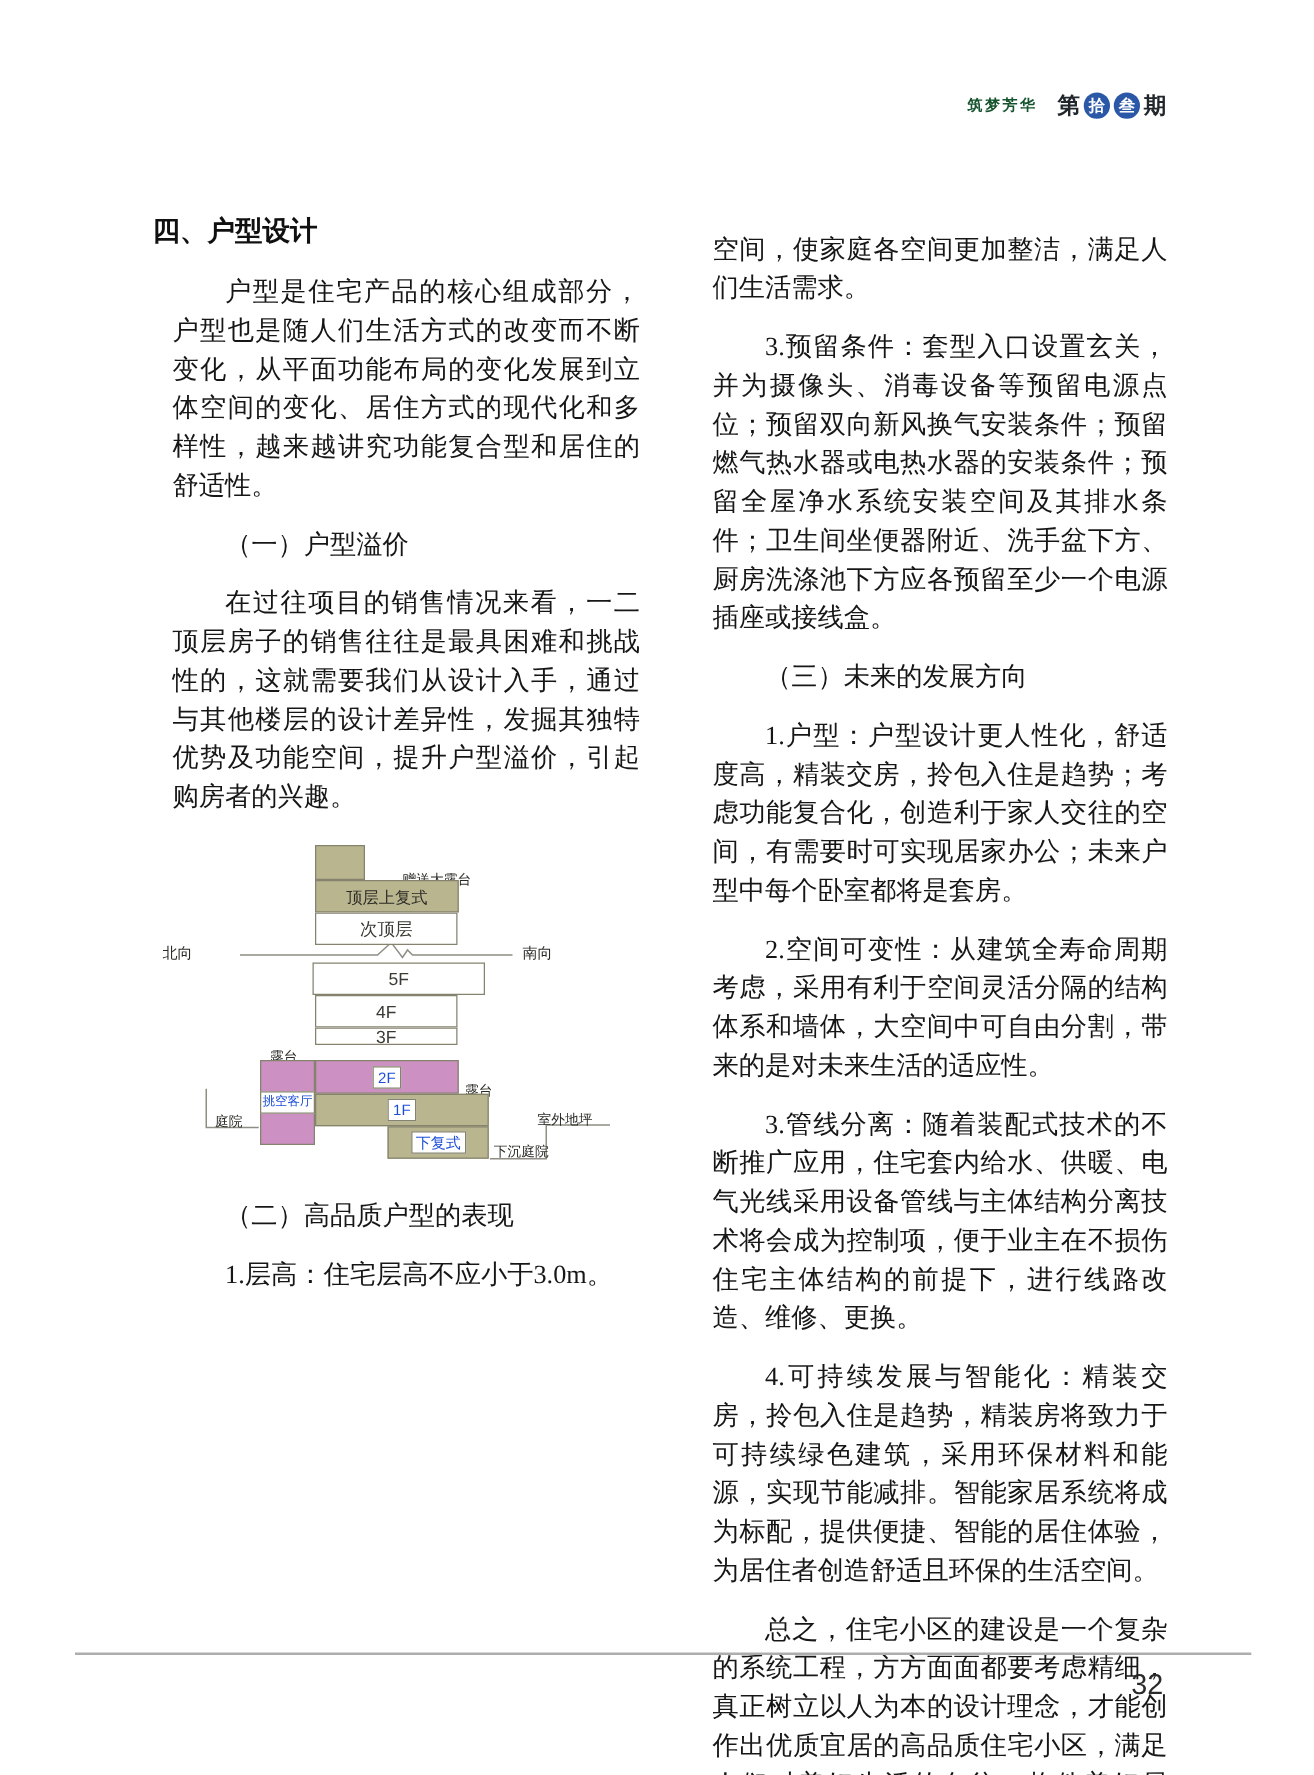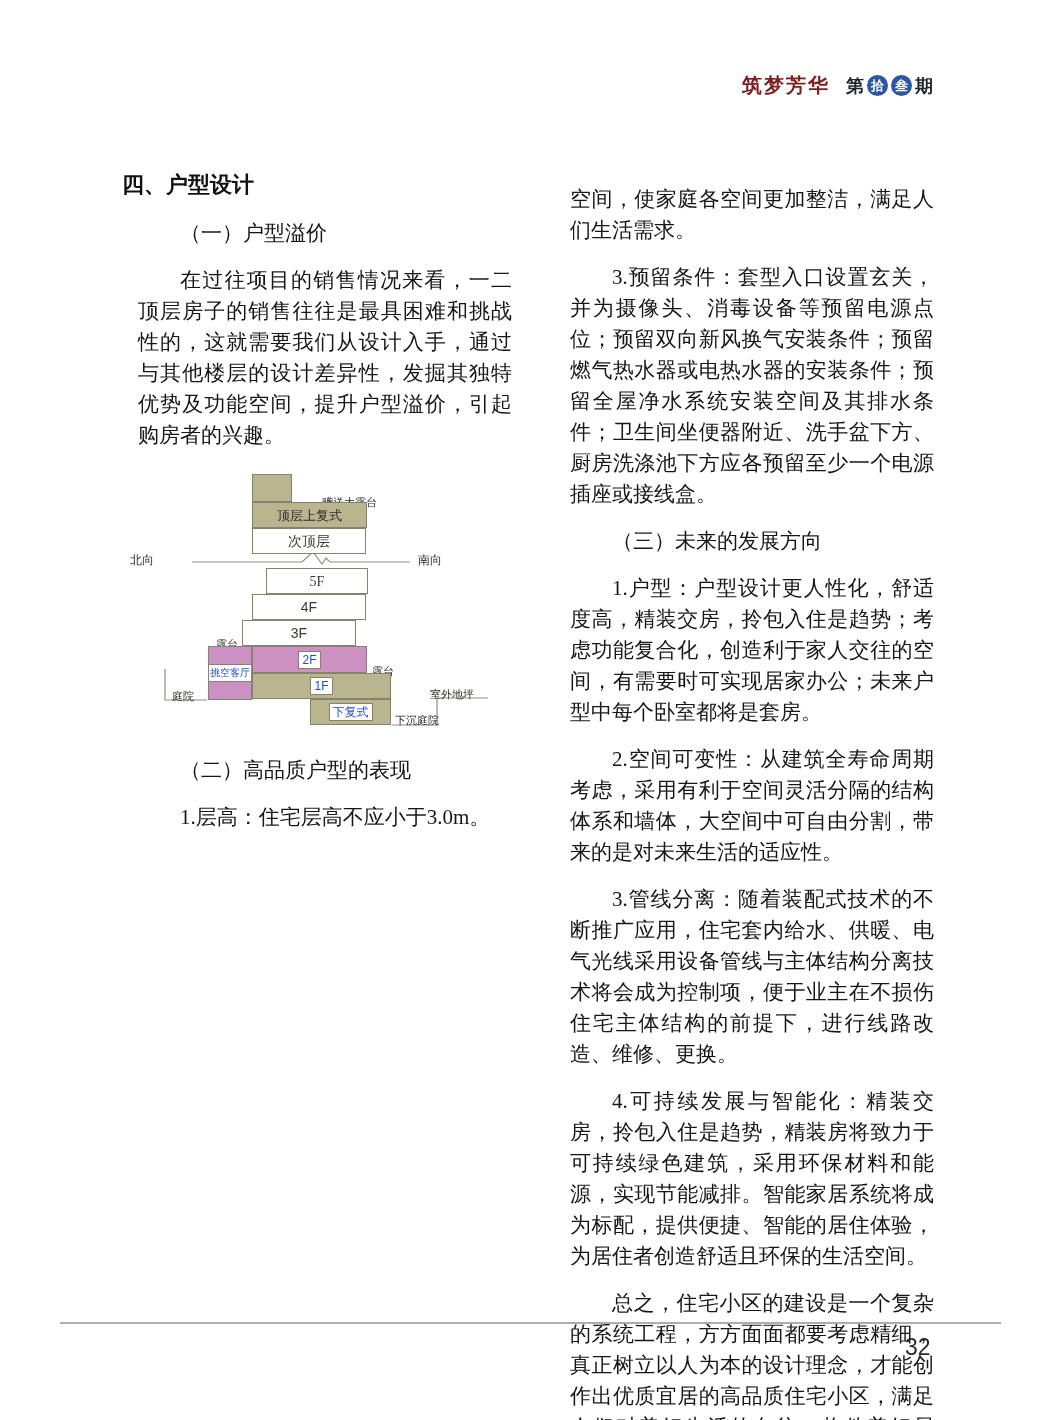--- a/index.html
+++ b/index.html
@@ -2,21 +2,21 @@
 <html><head>
 <meta charset="utf-8">
 <style>
   html,body{margin:0;padding:0;background:#ffffff;}
   .page{position:relative;width:1051px;height:1420px;background:#ffffff;overflow:hidden;
         font-family:"Liberation Serif","DejaVu Serif",serif;color:#161616;}
 
   
   .header{position:absolute;top:72px;right:118px;display:flex;align-items:center;gap:16px;}
   .journal{font-family:"Liberation Sans","DejaVu Sans",sans-serif;font-weight:bold;
-           font-size:20px;color:#7f1d1d;letter-spacing:2px;text-align:center;}
+           font-size:12px;color:#14532d;letter-spacing:2px;text-align:center;}
   .issue{display:flex;align-items:center;gap:3px;font-family:"Liberation Sans","DejaVu Sans",sans-serif;
          font-weight:bold;font-size:18px;color:#20262c;}
   .badge{width:21px;height:21px;border-radius:50%;background:#2b57a7;color:#fff;
          font:bold 13px/21px "Liberation Sans","DejaVu Sans",sans-serif;text-align:center;}
 
   
   .columns{position:absolute;left:122px;top:168px;width:828px;display:flex;gap:26px;}
   .col{width:406px;font-size:21px;line-height:31px;text-align:justify;text-justify:inter-ideograph;}
   .col p{margin:16px;text-indent:2em;}
   .col p.cont{text-indent:0;}
@@ -55,49 +55,50 @@
       <span class="badge">拾</span>
       <span class="badge">叁</span>
       <span>期</span>
     </span>
   </div>
 
   <div class="columns">
 
     <div class="col">
       <h2 class="sec-heading">四、户型设计</h2>
+      <p>户型是住宅产品的核心组成部分，户型也是随人们生活方式的改变而不断变化，从平面功能布局的变化发展到立体空间的变化、居住方式的现代化和多样性，越来越讲究功能复合型和居住的舒适性。</p>
       <p>（一）户型溢价</p>
       <p>在过往项目的销售情况来看，一二顶层房子的销售往往是最具困难和挑战性的，这就需要我们从设计入手，通过与其他楼层的设计差异性，发掘其独特优势及功能空间，提升户型溢价，引起购房者的兴趣。</p>
 
       <div class="diagram">
         <svg class="dsvg" width="406" height="272" viewBox="0 0 406 272">
           <path d="M70 95 H180 L191 85 L200 97 L204 91 L208 95 H288" fill="none" stroke="#8f8e85" stroke-width="1.2"></path>
           <path d="M43 202 V233 H85" fill="none" stroke="#8f8e85" stroke-width="1.2"></path>
           <path d="M270 258 H315 V231 H366" fill="none" stroke="#8f8e85" stroke-width="1.2"></path>
         </svg>
 
         <div class="block olive" style="left:130px;top:7px;width:40px;height:28px;"></div>
         <span class="dlabel" style="left:200px;top:20px;">赠送大露台</span>
 
         <div class="block olive" style="left:130px;top:35px;width:115px;height:26px;">顶层上复式</div>
         <div class="block plain floorlabel" style="left:130px;top:61px;width:114px;height:26px;">次顶层</div>
 
         <span class="dlabel" style="left:8px;top:78px;font-size:12px;">北向</span>
         <span class="dlabel" style="left:296px;top:78px;font-size:12px;">南向</span>
 
-        <div class="block plain floorlabel" style="left:144px;top:101px;width:102px;height:26px;font-family:Liberation Serif, serif;">5F</div>
+        <div class="block plain floorlabel" style="left:128px;top:101px;width:138px;height:26px;">5F</div>
         <div class="block plain floorlabel" style="left:130px;top:127px;width:114px;height:26px;">4F</div>
-        <div class="block plain floorlabel" style="left:120px;top:153px;width:114px;height:26px;">3F</div>
+        <div class="block plain floorlabel" style="left:130px;top:153px;width:114px;height:14px;">3F</div>
 
         <span class="dlabel" style="left:94px;top:162px;">露台</span>
 
         <div class="block pink" style="left:130px;top:179px;width:115px;height:27px;">
           <span class="chip">2F</span>
         </div>
-        <div class="block pink" style="left:86px;top:179px;width:44px;height:54px;">
+        <div class="block pink" style="left:86px;top:179px;width:44px;height:68px;">
           <span class="chip small">挑空客厅</span>
         </div>
 
         <span class="dlabel" style="left:250px;top:189px;">露台</span>
 
         <div class="block olive" style="left:130px;top:206px;width:139px;height:26px;">
           <span class="chip">1F</span>
         </div>
 
         <span class="dlabel" style="left:50px;top:214px;">庭院</span>

